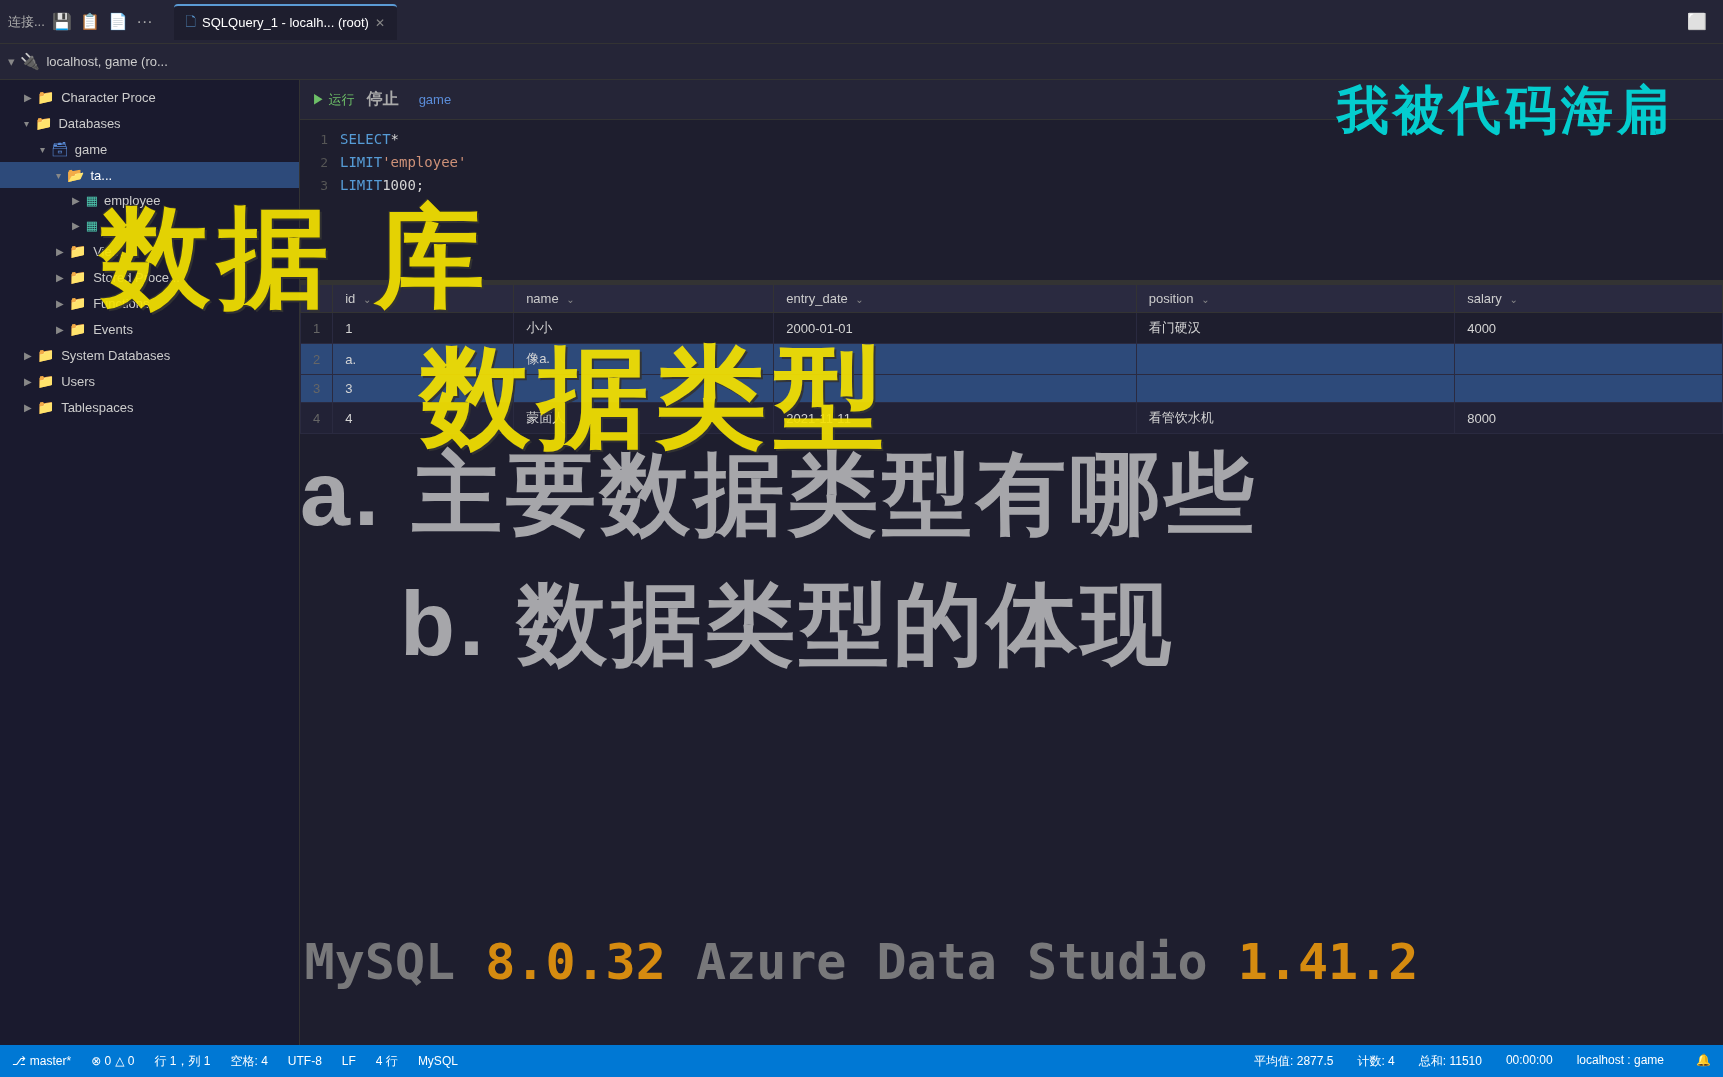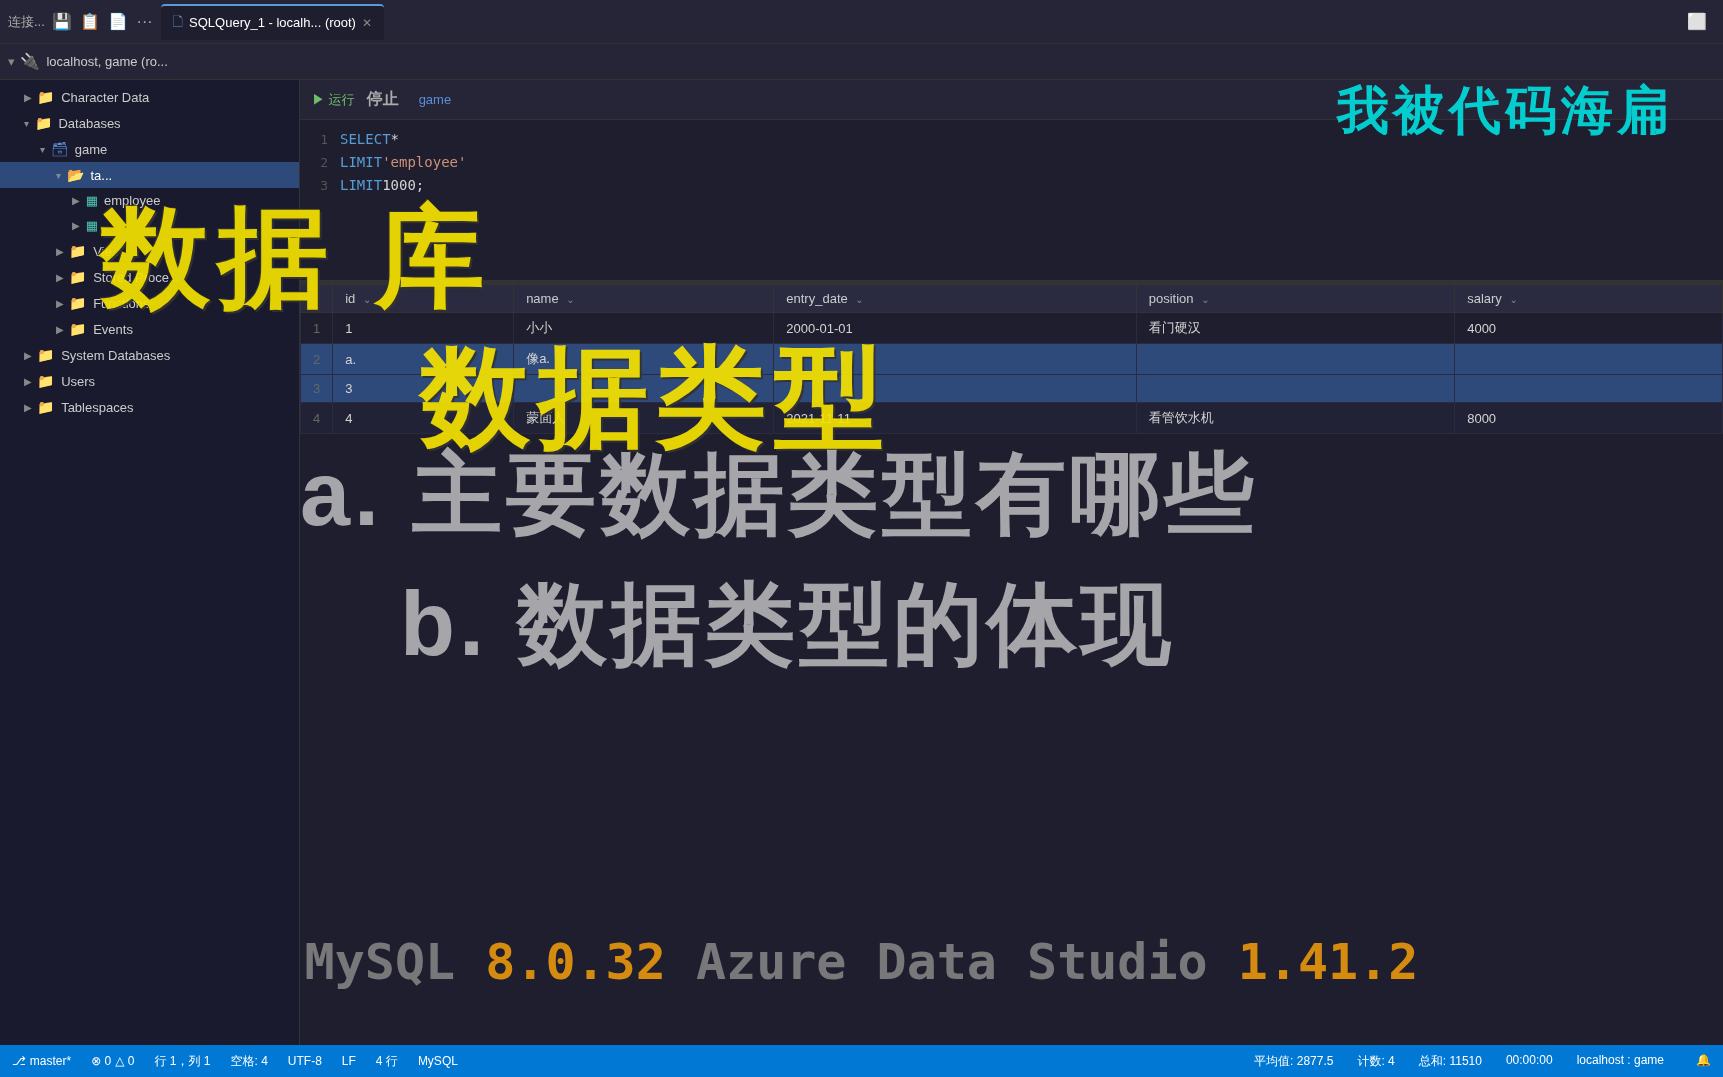--- a/index.html
+++ b/index.html
@@ -12,21 +12,21 @@
       position: relative;
     }
 
     
     .tab-bar {
       display: flex;
       align-items: center;
       background: #252537;
       height: 44px;
       padding: 0 8px;
-      gap: 8px;
+      gap: 21px;
       border-bottom: 1px solid #333;
     }
     .tab-bar-left {
       display: flex;
       align-items: center;
       gap: 8px;
       color: #aaa;
       font-size: 13px;
     }
     .tab-item {
@@ -361,21 +361,21 @@
   <span>localhost, game (ro...</span>
 </div>
 
 <div class="main-layout">
 
   <div class="sidebar">
 
     <div class="sidebar-item">
       <span class="arrow">▶</span>
       <span class="folder-icon">📁</span>
-      <span>Character Data</span>
+      <span>Character Proce</span>
     </div>
 
     <div class="sidebar-item">
       <span class="arrow">▾</span>
       <span class="folder-icon">📁</span>
       <span>Databases</span>
     </div>
 
     <div class="sidebar-item level2">
       <span class="arrow">▾</span>

